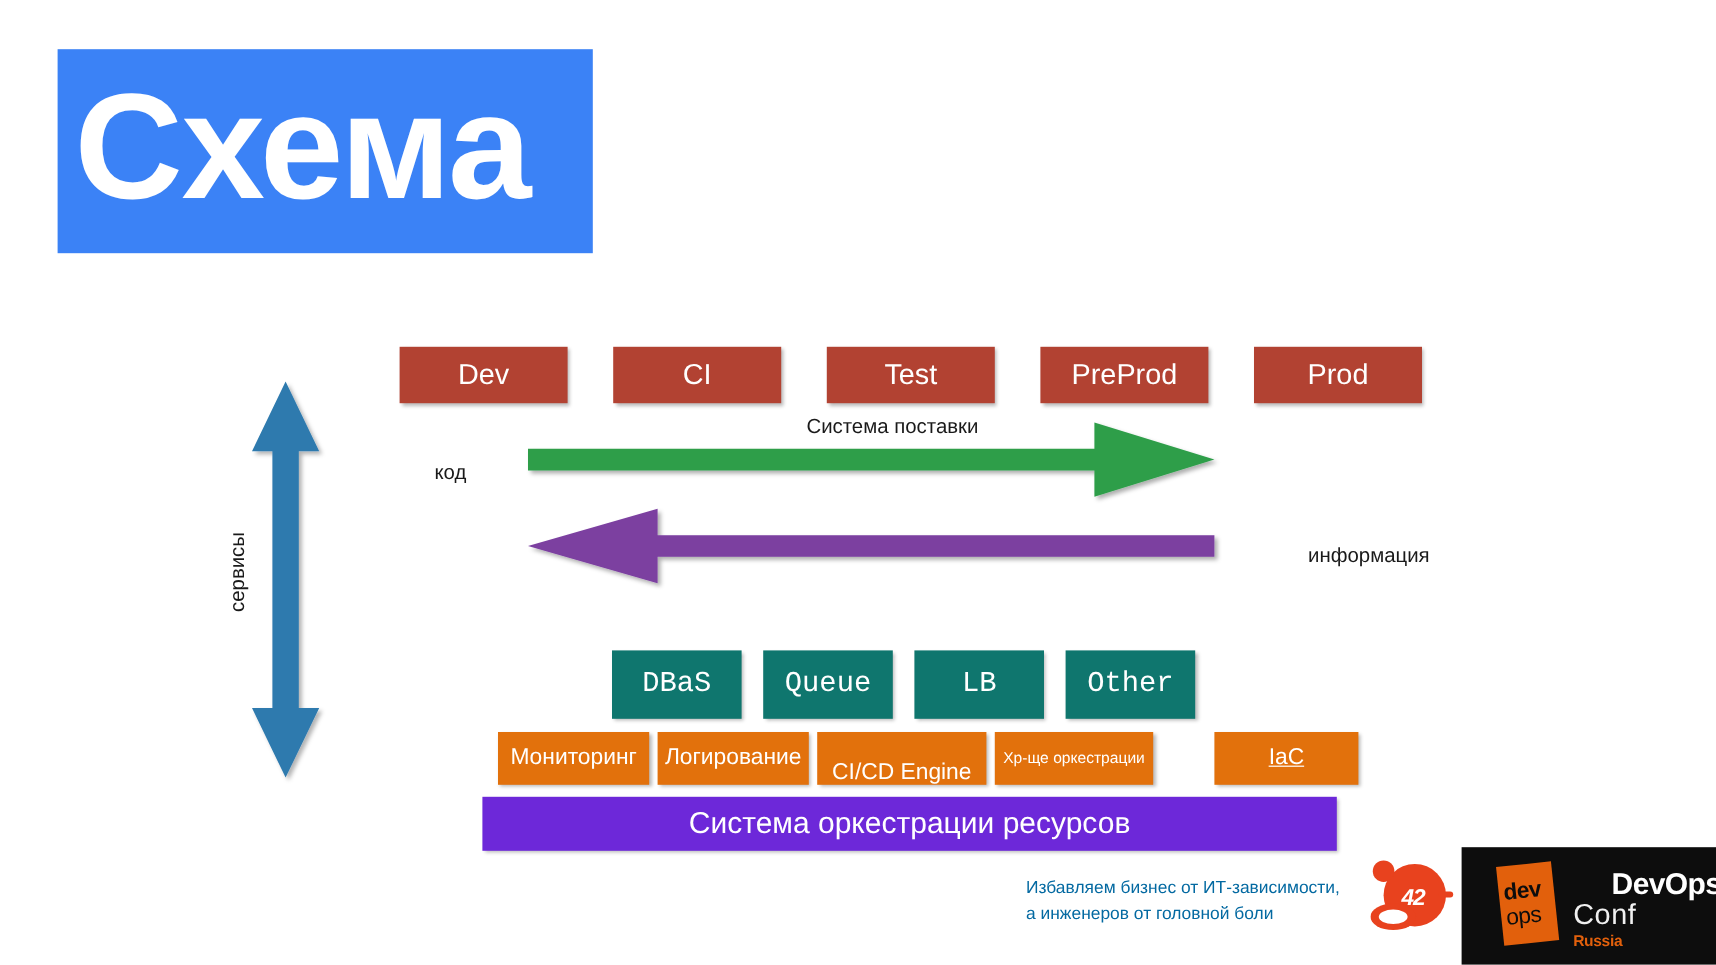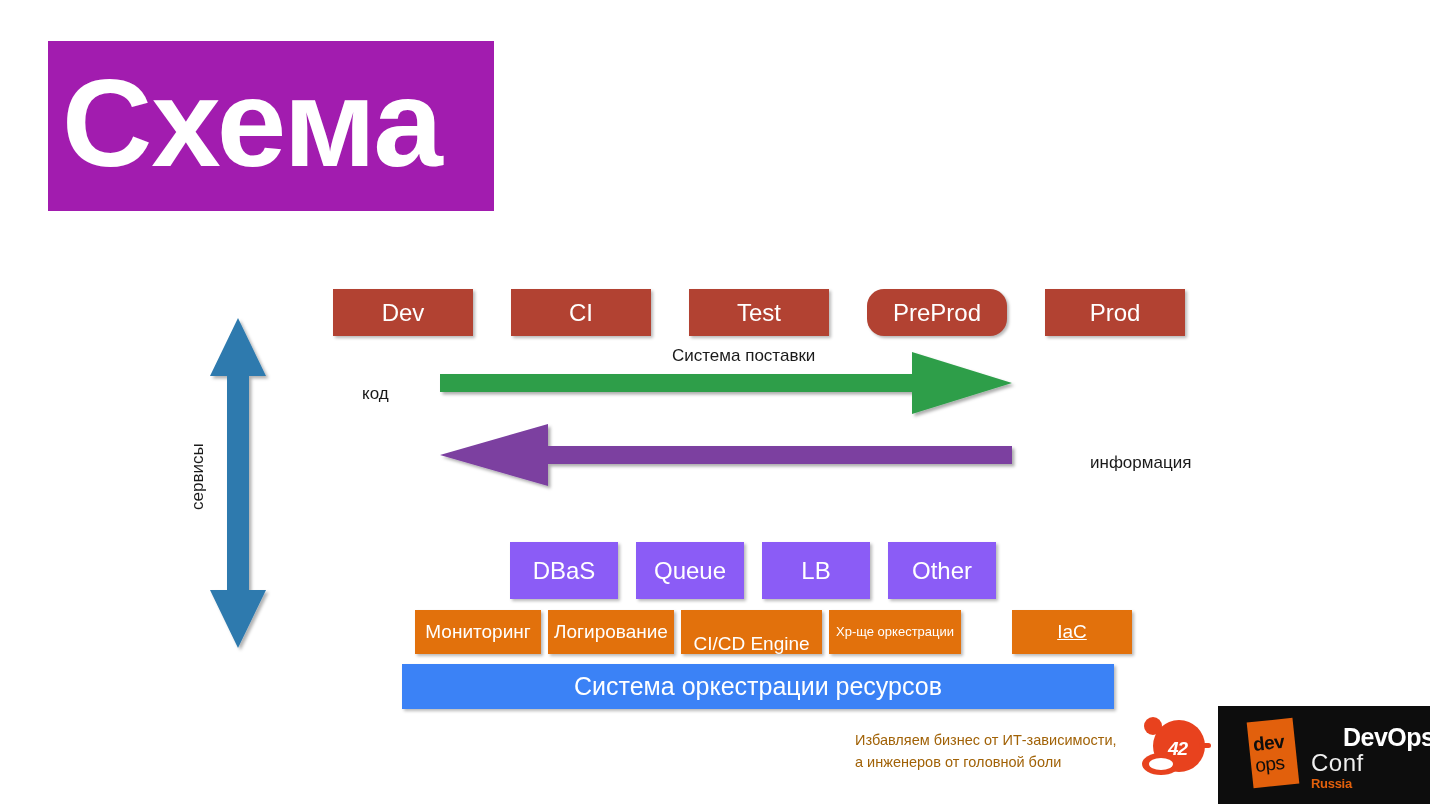--- a/index.html
+++ b/index.html
@@ -23,21 +23,21 @@
     background: #ffffff;
   }
 
   
   .title-banner {
     position: absolute;
     left: 48px;
     top: 41px;
     width: 446px;
     height: 170px;
-    background: #a21caf;
+    background: #3b82f6;
     display: flex;
     align-items: center;
     justify-content: flex-start;
   }
   .title-text {
     color: #ffffff;
     font-size: 125px;
     font-weight: bold;
     line-height: 1;
     letter-spacing: -1px;
@@ -52,23 +52,23 @@
     display: flex;
     align-items: center;
     justify-content: center;
     color: #ffffff;
     box-sizing: border-box;
     box-shadow: 2px 2px 3px rgba(0,0,0,0.28);
     text-align: center;
     line-height: 1.05;
   }
   .box-red   { background: #B24232; }
-  .box-blue  { background: #8b5cf6; }
+  .box-blue  { background: #0f766e; font-family: Liberation Mono, monospace; }
   .box-orange{ background: #E2710C; }
-  .box-green { background: #3b82f6; }
+  .box-green { background: #6d28d9; }
 
   .stage-box { height: 47px; font-size: 24px; }
   .svc-box   { height: 57px; font-size: 24px; }
   .tool-box  { height: 44px; font-size: 19px; }
   .tool-box.small { font-size: 13px; }
   .orchestr-box { height: 45px; font-size: 25px; }
 
   
   .label {
     position: absolute;
@@ -88,21 +88,21 @@
   
   .arrow-svg { position: absolute; overflow: visible; }
 
   
   .footer-tagline {
     position: absolute;
     left: 855px;
     top: 729px;
     font-size: 14.5px;
     line-height: 1.55;
-    color: #a16207;
+    color: #0369a1;
     white-space: nowrap;
   }
   .logo42 {
     position: absolute;
     left: 1142px;
     top: 716px;
     width: 70px;
     height: 66px;
   }
   .logo42 .num {
@@ -182,21 +182,21 @@
 
   <div class="box box-red stage-box" style="left:333px; top:289px; width:140px;">
     <span>Dev</span>
   </div>
   <div class="box box-red stage-box" style="left:511px; top:289px; width:140px;">
     <span>CI</span>
   </div>
   <div class="box box-red stage-box" style="left:689px; top:289px; width:140px;">
     <span>Test</span>
   </div>
-  <div class="box box-red stage-box" style="left:867px; top:289px; width:140px;border-radius:17px;">
+  <div class="box box-red stage-box" style="left:867px; top:289px; width:140px;">
     <span>PreProd</span>
   </div>
   <div class="box box-red stage-box" style="left:1045px; top:289px; width:140px;">
     <span>Prod</span>
   </div>
 
   <div class="label" style="left:672px; top:346px;">Система поставки</div>
 
   <div class="label" style="left:362px; top:384px;">код</div>
 

